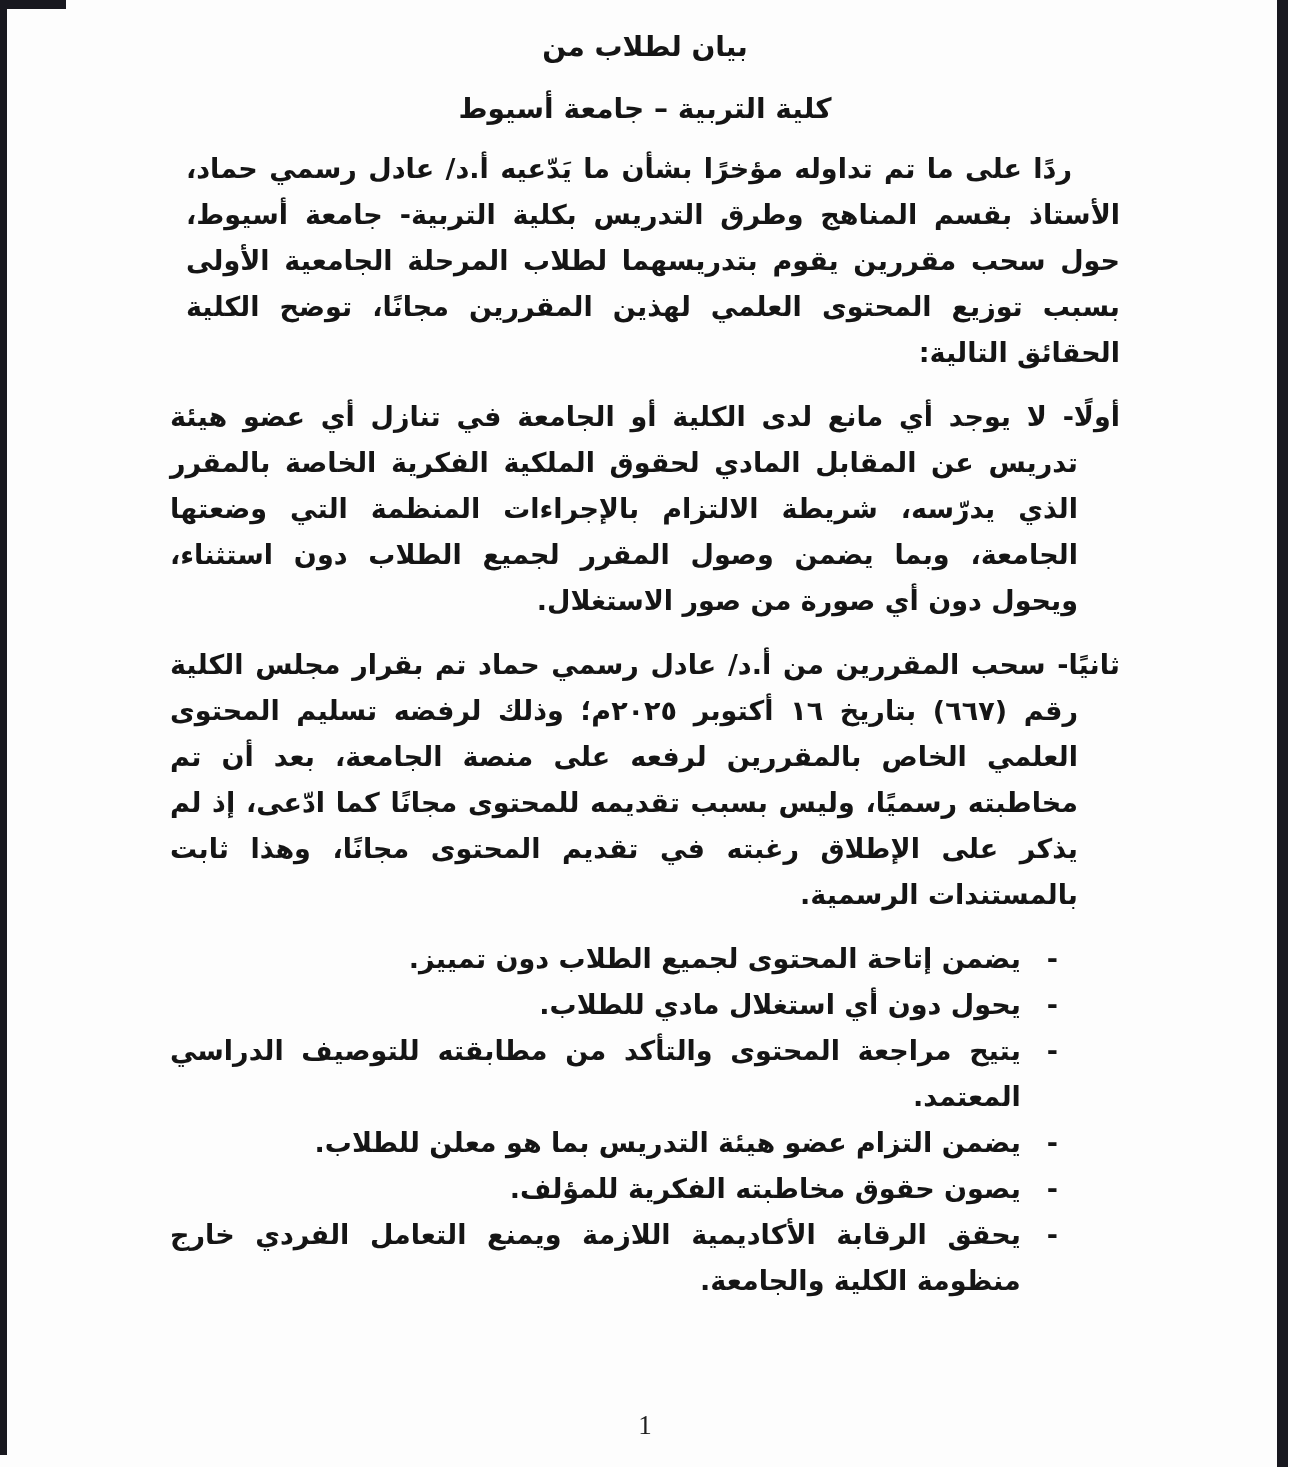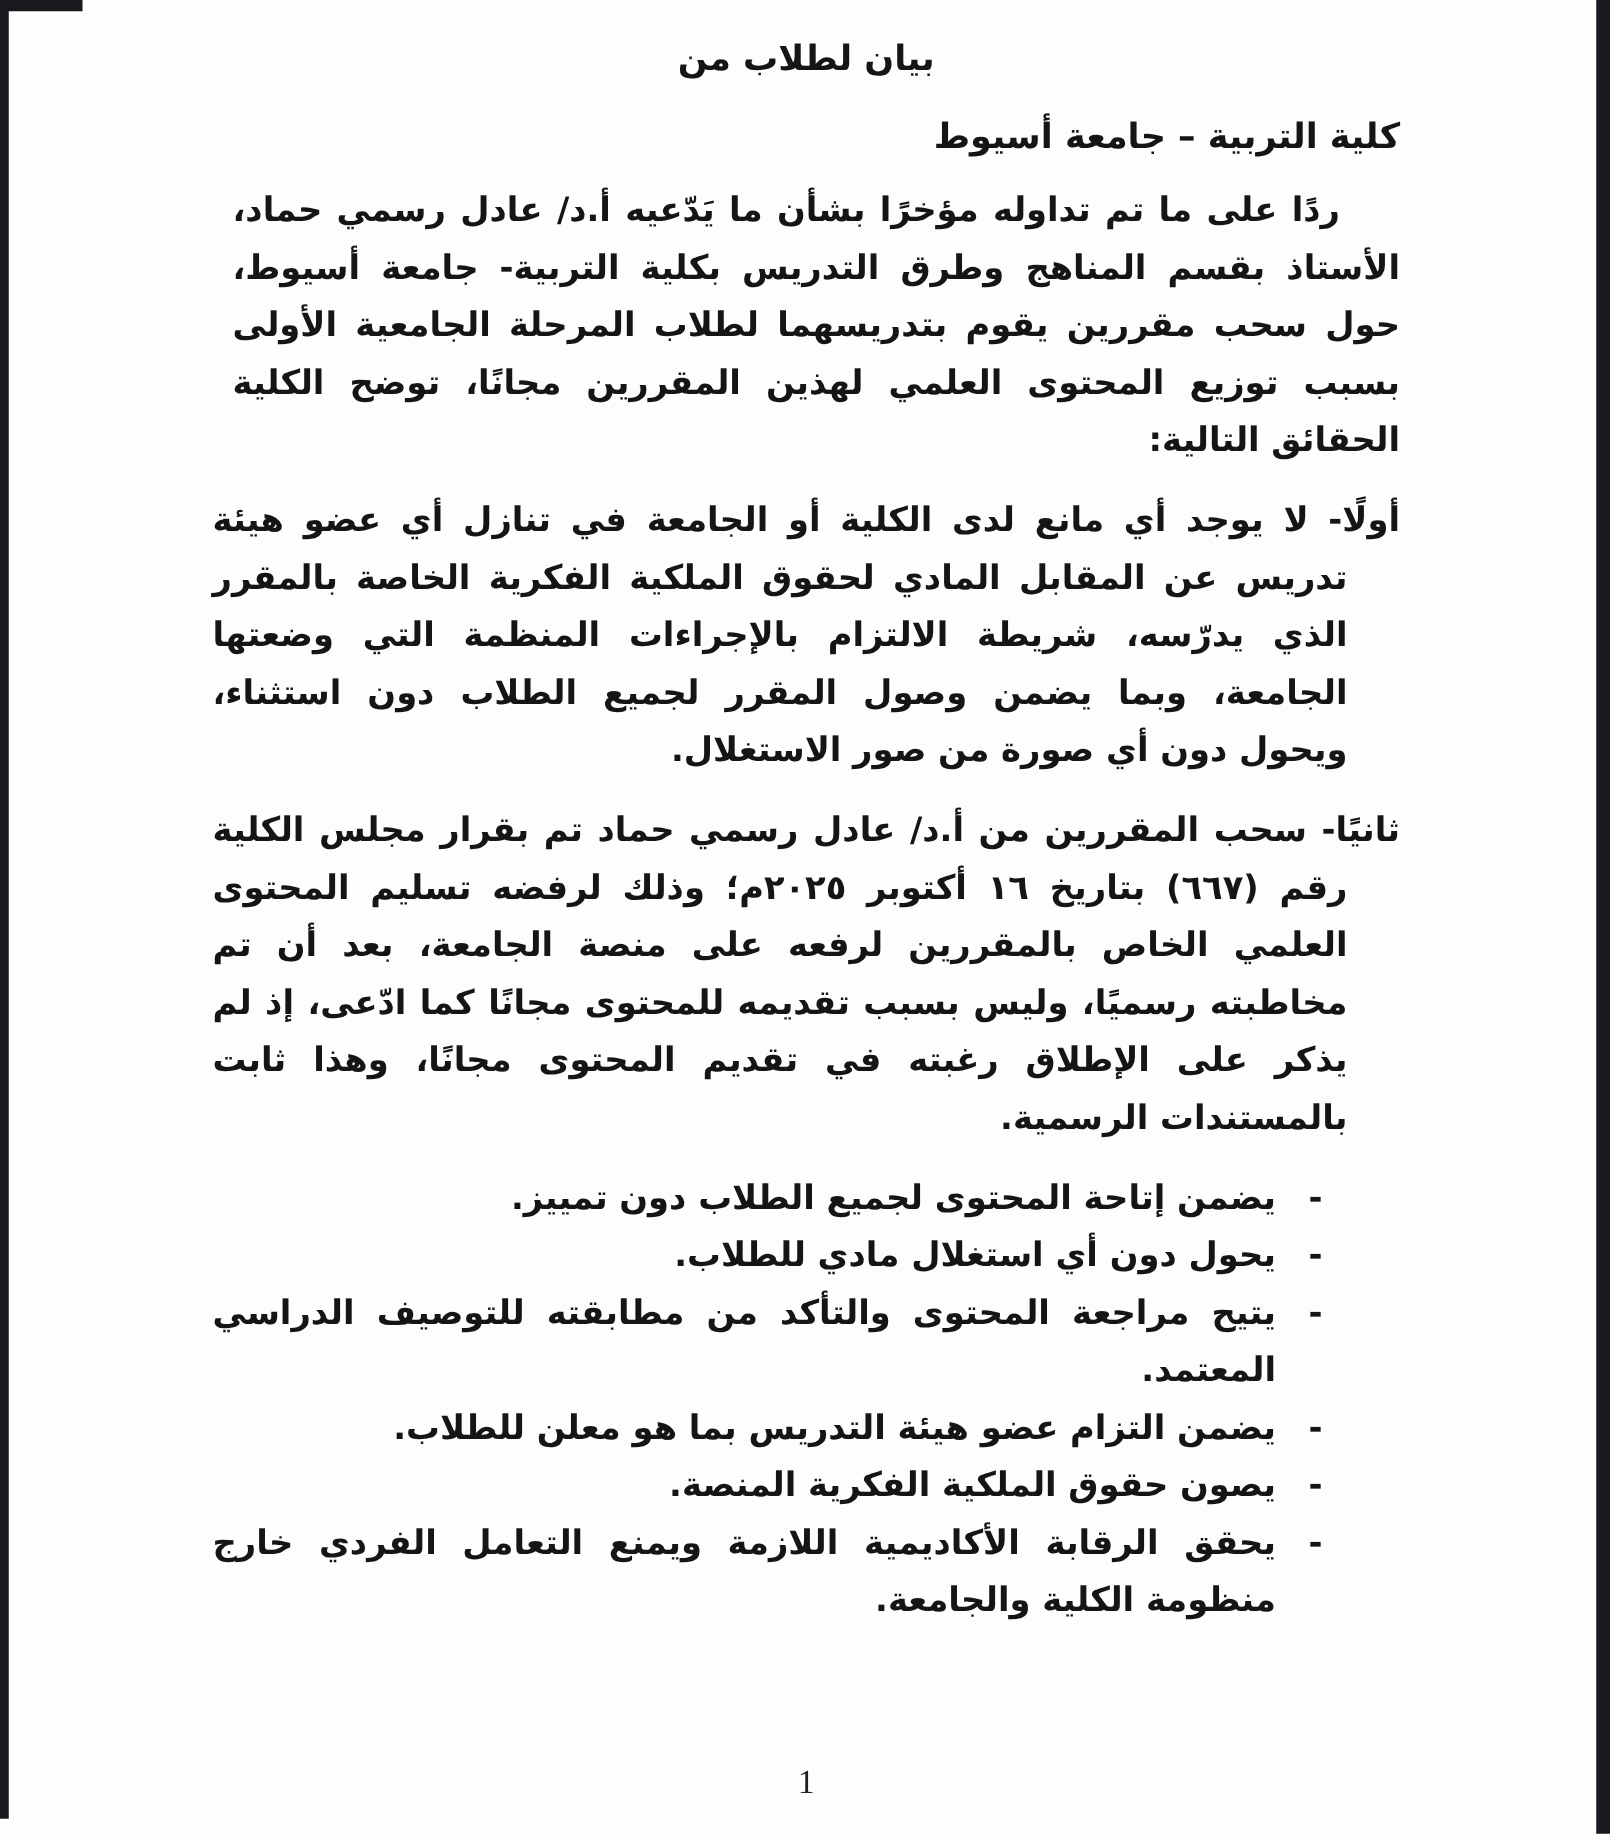--- a/index.html
+++ b/index.html
@@ -46,21 +46,21 @@
     font-size: 27px;
     line-height: 46px;
   }
   .title {
     margin: 0;
     text-align: center;
     font-size: 28px;
     font-weight: 700;
     line-height: 46px;
   }
-  .title.sub { margin-top: 16px; text-align: right; }
+  .title.sub { margin-top: 16px; }
   .intro {
     margin: 14px 0 6px 16px;
     text-align: justify;
     text-indent: 48px;
   }
   .item {
     margin: 18px 0;
     text-align: justify;
     padding-right: 42px;
     text-indent: -42px;
@@ -121,21 +121,21 @@
       <li>
         <span class="marker">-</span>
         <span>يتيح مراجعة المحتوى والتأكد من مطابقته للتوصيف الدراسي المعتمد.</span>
       </li>
       <li>
         <span class="marker">-</span>
         <span>يضمن التزام عضو هيئة التدريس بما هو معلن للطلاب.</span>
       </li>
       <li>
         <span class="marker">-</span>
-        <span>يصون حقوق الملكية الفكرية المنصة.</span>
+        <span>يصون حقوق مخاطبته الفكرية للمؤلف.</span>
       </li>
       <li>
         <span class="marker">-</span>
         <span>يحقق الرقابة الأكاديمية اللازمة ويمنع التعامل الفردي خارج منظومة الكلية والجامعة.</span>
       </li>
     </ul>
 
   </div>
 
   <div class="page-number">1</div>

